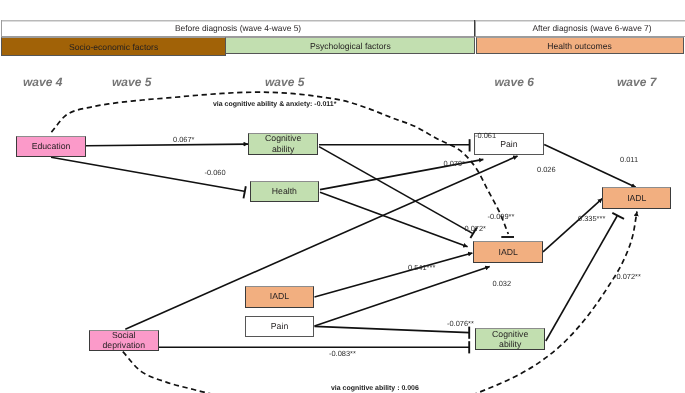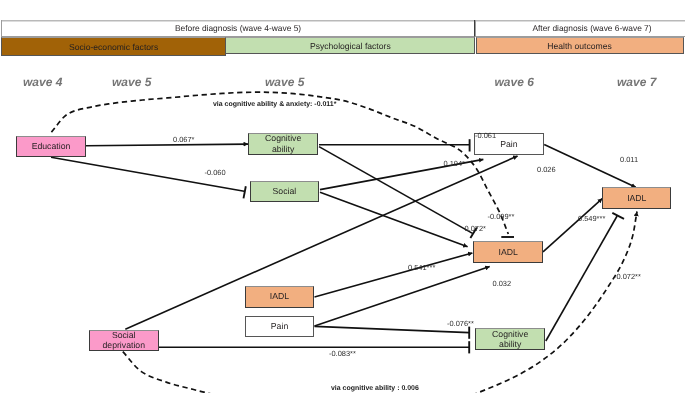--- a/index.html
+++ b/index.html
@@ -88,21 +88,21 @@
 
   <div class="node" style="left:16.2px;top:116.2px;width:69.6px;height:21.0px;background:#fb9ac9;">
     <span>Education</span>
     </div>
 
   <div class="node" style="left:248.1px;top:113.1px;width:70.1px;height:21.9px;background:#c2dfb0;">
     <span>Cognitive ability</span>
     </div>
 
   <div class="node wide" style="left:250.1px;top:160.5px;width:68.5px;height:21.1px;background:#c2dfb0;">
-    <span>Social</span>
+    <span>Health</span>
     </div>
 
   <div class="node wide white" style="left:473.9px;top:112.9px;width:69.9px;height:22.1px;background:#ffffff;">
     <span>Pain</span>
     </div>
 
   <div class="node wide" style="left:602.1px;top:166.8px;width:69.4px;height:22.5px;background:#f2af80;">
     <span>IADL</span>
     </div>
 
@@ -122,26 +122,26 @@
     <span>Social deprivation</span>
     </div>
 
   <div class="node" style="left:475.2px;top:308px;width:70px;height:22.3px;background:#c2dfb0;">
     <span>Cognitive ability</span>
     </div>
 
   <div class="elabel" style="left:141px;top:115px;">0.067*</div>
   <div class="elabel" style="left:172.5px;top:147.5px;">-0.060</div>
   <div class="elabel" style="left:443px;top:110.5px;">-0.061</div>
-  <div class="elabel" style="left:411.5px;top:139px;">0.104*</div>
+  <div class="elabel" style="left:411.5px;top:139px;">0.079*</div>
   <div class="elabel" style="left:505px;top:145px;">0.026</div>
   <div class="elabel" style="left:588px;top:135px;">0.011</div>
   <div class="elabel" style="left:455.5px;top:192px;">-0.099**</div>
   <div class="elabel" style="left:432.5px;top:204px;">0.072*</div>
-  <div class="elabel" style="left:546px;top:194px;">0.549***</div>
+  <div class="elabel" style="left:546px;top:194px;">0.335***</div>
   <div class="elabel" style="left:376px;top:243px;">0.541***</div>
   <div class="elabel" style="left:460.5px;top:259px;">0.032</div>
   <div class="elabel" style="left:415px;top:298.5px;">-0.076**</div>
   <div class="elabel" style="left:582px;top:252px;">-0.072**</div>
   <div class="elabel" style="left:297px;top:329px;">-0.083**</div>
 
   <div class="ann" style="left:213px;top:81px;">via cognitive ability &amp; anxiety: -0.011*</div>
   <div class="ann" style="left:331px;top:365px;">via cognitive ability : 0.006</div>
   <div class="ann" style="left:316.6px;top:373.2px;">via cognitive ability &amp; pain : 0.006*</div>
 

